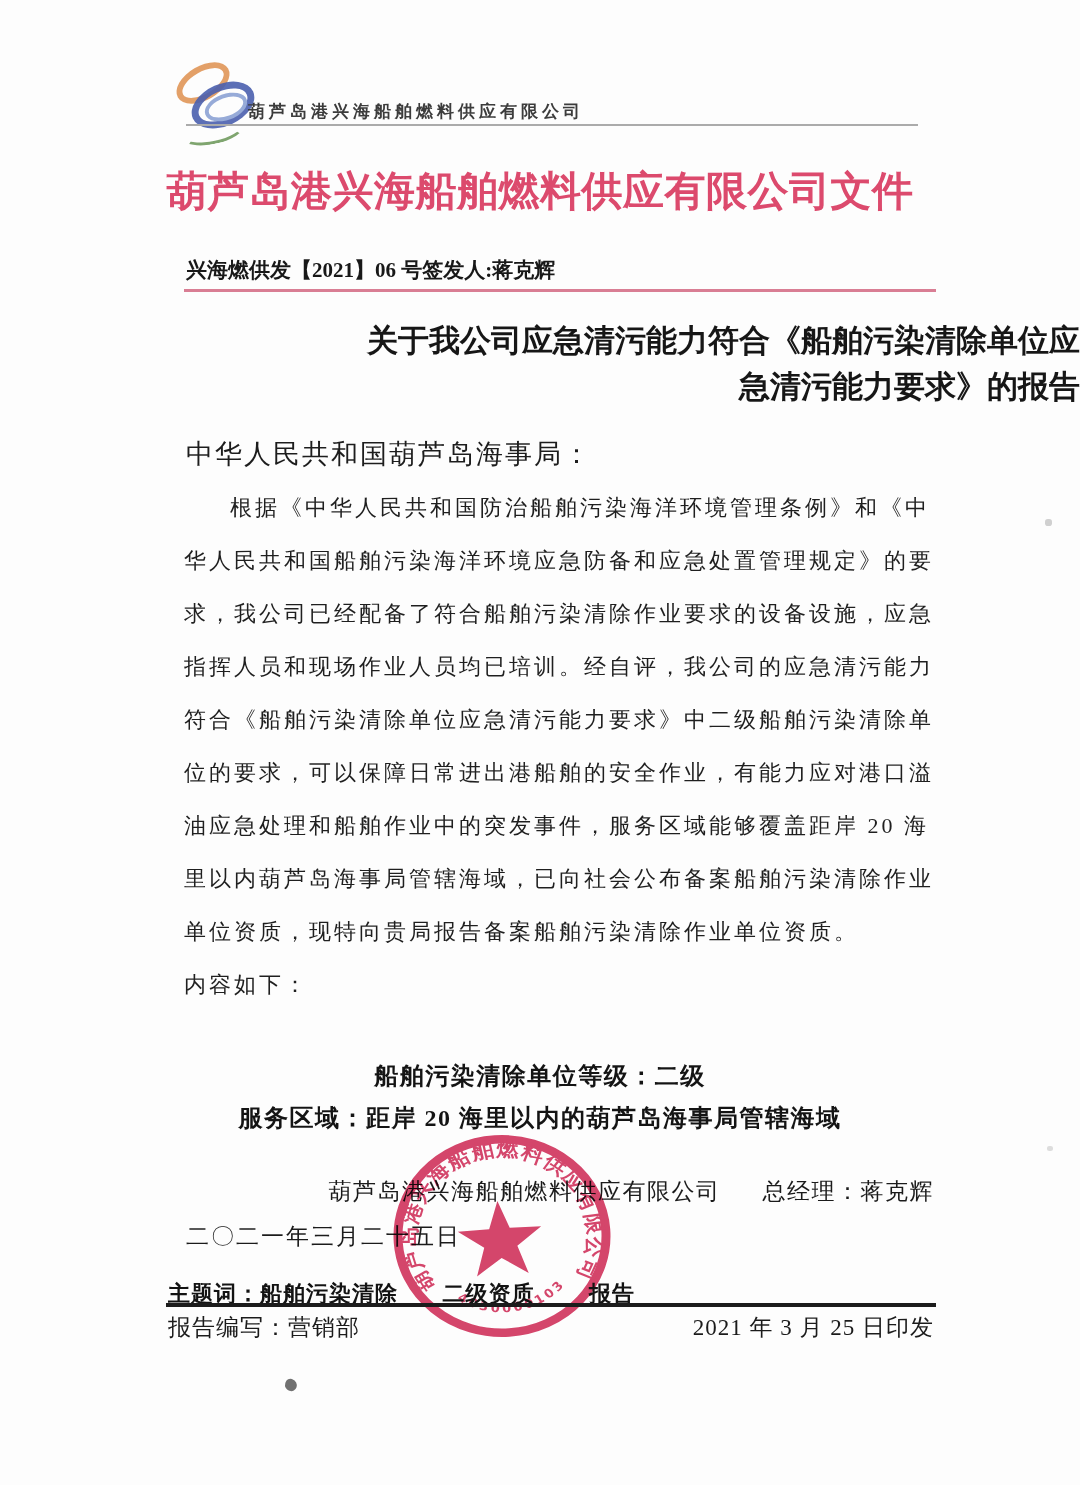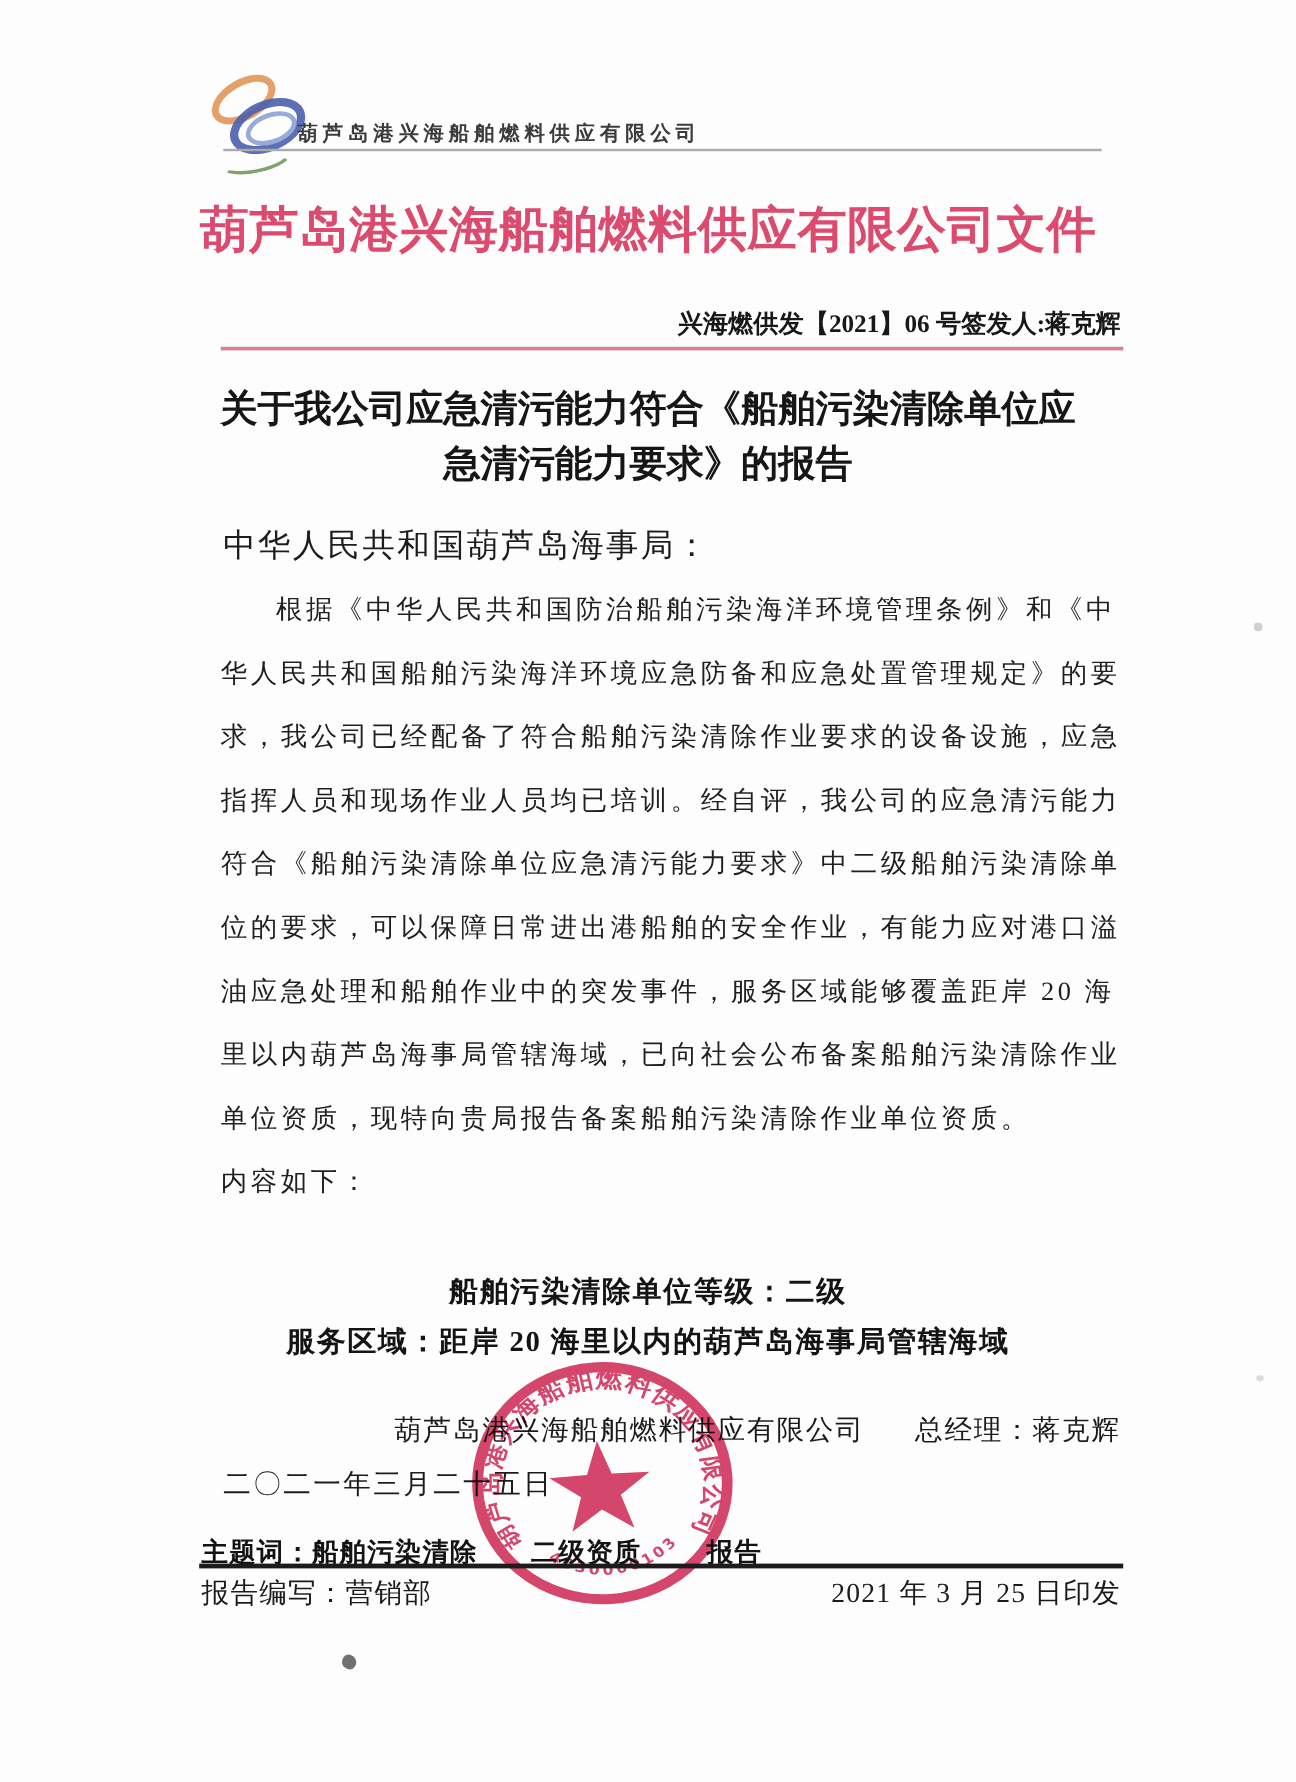--- a/index.html
+++ b/index.html
@@ -16,24 +16,24 @@
   .logo-e1 { left:4px; top:2px; width:58px; height:34px; border:6px solid #de8f4e; transform:rotate(-30deg); opacity:.85; }
   .logo-e2 { left:20px; top:20px; width:66px; height:42px; border:7px solid #4a5fae; transform:rotate(-24deg); opacity:.9; }
   .logo-e3 { left:34px; top:30px; width:44px; height:26px; border:4px solid #97abd8; transform:rotate(-20deg); }
   .logo-e4 { left:12px; top:56px; width:62px; height:24px; border:3px solid transparent; border-bottom-color:#7fa56f; transform:rotate(-12deg); }
   .company-name { position:absolute; left:248px; top:100px; font-size:17px; font-weight:600; letter-spacing:4px; color:#3c3c3c; }
   .header-rule { position:absolute; left:186px; top:124px; width:732px; height:2px; background:#ababab; }
   
   .red-banner { position:absolute; left:0; top:164px; width:1080px; text-align:center;
     font-size:41px; font-weight:bold; color:#dc4a6d; letter-spacing:0.5px; }
   .docnum-row { position:absolute; left:186px; top:256px; width:748px; display:flex;
-    justify-content:flex-end; font-size:21px; font-weight:bold; color:#181818; }
+    justify-content:flex-start; font-size:21px; font-weight:bold; color:#181818; }
   .red-rule { position:absolute; left:184px; top:289px; width:752px; height:3px; background:#d97e94; }
   
-  .report-title { position:absolute; left:0; top:318px; width:1080px; text-align:center;
+  .report-title { position:absolute; left:0; top:318px; width:1080px; text-align:right;
     font-size:31px; font-weight:bold; color:#161616; line-height:46px; }
   
   .salutation { position:absolute; left:186px; top:436px; font-size:27px; letter-spacing:2px; color:#1d1d1d; }
   .bline { position:absolute; left:184px; width:760px; font-size:22px; letter-spacing:3px; color:#1f1f1f; white-space:nowrap; }
   .indent { padding-left:46px; }
   
   .hl { position:absolute; left:0; width:1080px; text-align:center; font-size:24px;
     font-weight:bold; color:#141414; letter-spacing:1.5px; }
   
   .sig-row { position:absolute; left:186px; top:1176px; width:748px; text-align:right;

